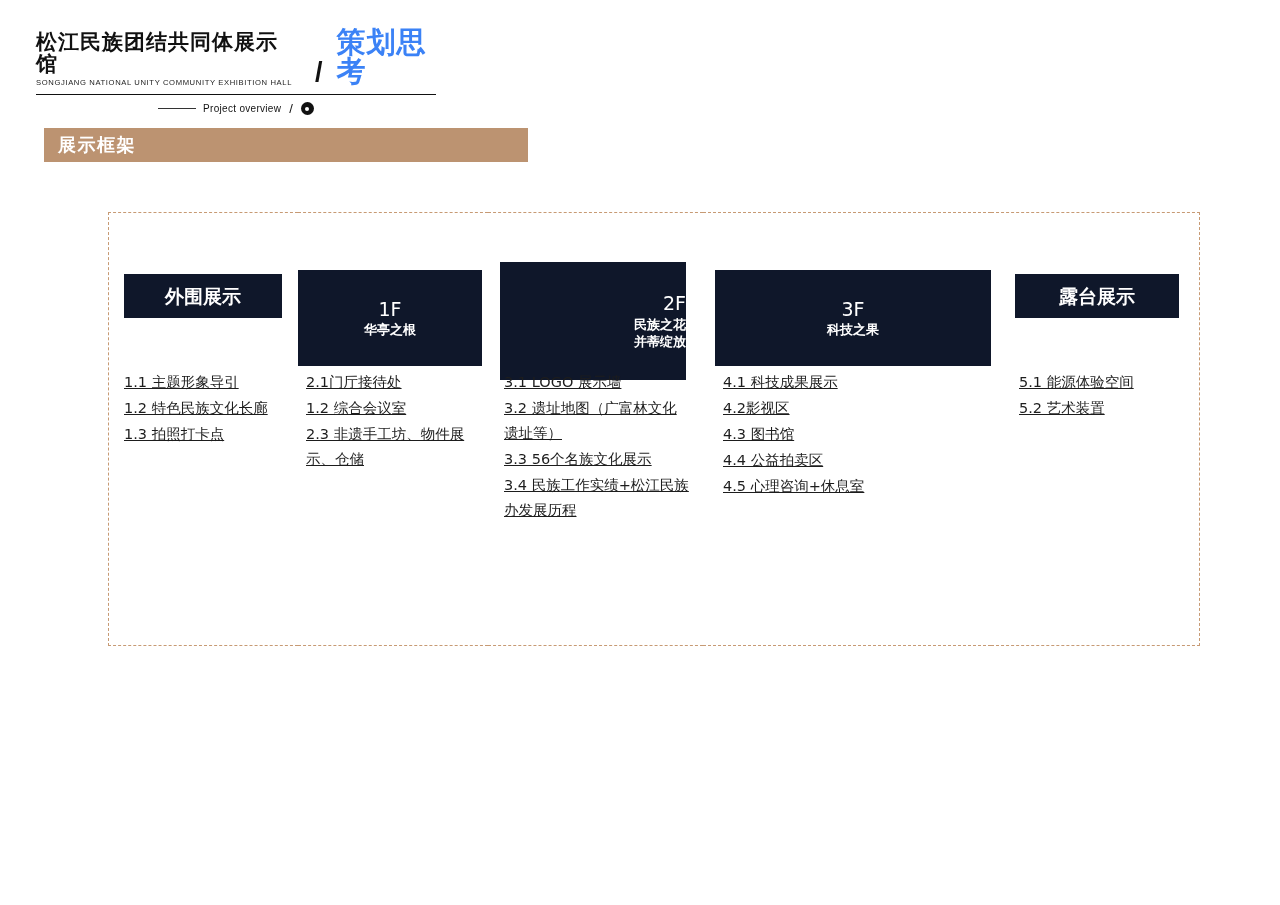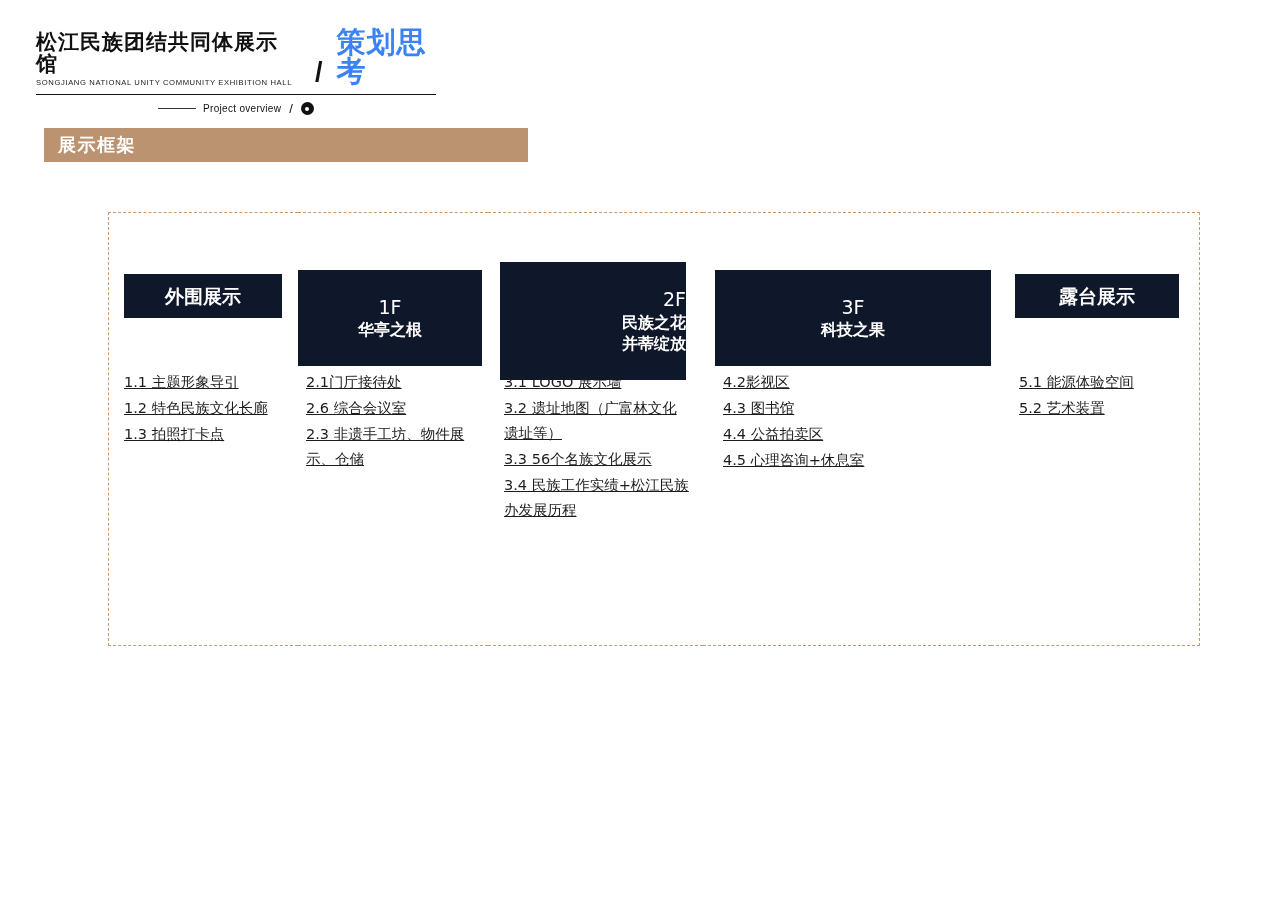--- a/index.html
+++ b/index.html
@@ -161,21 +161,21 @@
     color: #ffffff;
     text-align: center;
   }
   .col-head .floor {
     font-size: 19px;
     font-weight: normal;
     line-height: 1.35;
     color: #fff;
   }
   .col-head .name {
-    font-size: 16px;
+    font-size: 13px;
     font-weight: bold;
     line-height: 1.3;
     color: #fff;
   }
   .col-head.simple .name {
     font-size: 19px;
     font-weight: bold;
   }
   .col-items {
     position: absolute;
@@ -233,21 +233,21 @@
     </div>
   </div>
 
   <div class="col" style="left:298px; top:212px;">
     <div class="col-head" style="position:absolute; left:0px; top:58px; width:184px; height:96px;">
       <div class="floor">1F</div>
       <div class="name">华亭之根</div>
     </div>
     <div class="col-items" style="left:8px; top:158px; width:176px;">
       <div>2.1门厅接待处</div>
-      <div>2.6 综合会议室</div>
+      <div>1.2 综合会议室</div>
       <div>2.3 非遗手工坊、物件展示、仓储</div>
     </div>
   </div>
 
   <div class="col" style="left:488px; top:212px;">
     <div class="col-head" style="position:absolute; left:12px; top:50px; width:186px; height:118px; white-space:pre-line;align-items:flex-end;">
       <div class="floor">2F</div>
       <div class="name">民族之花
 并蒂绽放</div>
     </div>
@@ -258,20 +258,21 @@
       <div>3.4 民族工作实绩+松江民族办发展历程</div>
     </div>
   </div>
 
   <div class="col" style="left:703px; top:212px;">
     <div class="col-head" style="position:absolute; left:12px; top:58px; width:276px; height:96px;">
       <div class="floor">3F</div>
       <div class="name">科技之果</div>
     </div>
     <div class="col-items" style="left:20px; top:158px; width:262px;">
+      <div>4.1 科技成果展示</div>
       <div>4.2影视区</div>
       <div>4.3 图书馆</div>
       <div>4.4 公益拍卖区</div>
       <div>4.5 心理咨询+休息室</div>
     </div>
   </div>
 
   <div class="col" style="left:991px; top:212px;">
     <div class="col-head simple" style="position:absolute; left:24px; top:62px; width:164px; height:44px;">
       <div class="name">露台展示</div>

